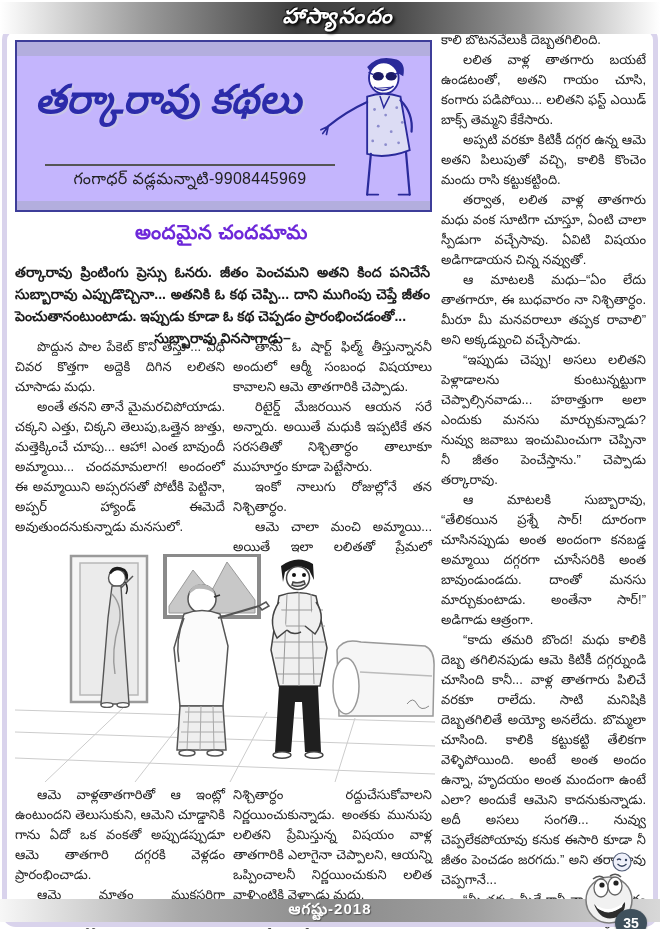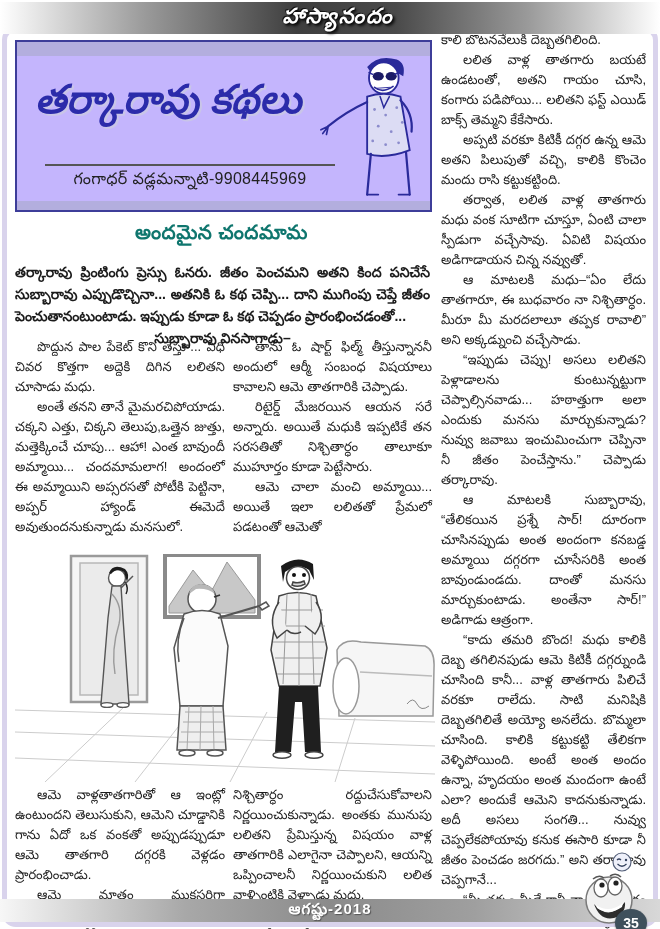--- a/index.html
+++ b/index.html
@@ -37,21 +37,21 @@
   }
   .author-block {
     position:absolute; left:28px; bottom:18px; width:290px; text-align:center;
     border-top:2px solid #555; padding-top:4px;
     font-size:16px; color:#222; letter-spacing:0.3px;
   }
   .cartoon-man { position:absolute; right:2px; top:12px; width:118px; height:148px; }
   
   .story-heading {
     position:absolute; left:15px; top:221px; width:413px; text-align:center;
-    font-size:20px; font-weight:bold; color:#0f766e; letter-spacing:0.5px;
+    font-size:20px; font-weight:bold; color:#6d28d9; letter-spacing:0.5px;
   }
   .intro-block { position:absolute; left:15px; top:261px; width:415px; }
   .intro-block p {
     margin:0; font-size:14px; font-weight:bold; line-height:22px;
     color:#1b1b1b; text-align:justify;
   }
   .intro-block p.tail { text-align:center; }
   
   .body-col { position:absolute; }
   .body-col p {
@@ -144,20 +144,21 @@
     <p class="tail">సుబ్బారావు వినసాగాడు–</p>
   </div>
 
   <div class="body-col col-left-top">
     <p>పొద్దున పాల పేకెట్ కొని తెస్తూ... వీధి చివర కొత్తగా అద్దెకి దిగిన లలితని చూసాడు మధు.</p>
     <p>అంతే తనని తానే మైమరచిపోయాడు. చక్కని ఎత్తు, చిక్కని తెలుపు,ఒత్తైన జుత్తు, మత్తెక్కించే చూపు... ఆహా! ఎంత బావుందీ అమ్మాయి... చందమామలాగ! అందంలో ఈ అమ్మాయిని అప్సరసతో పోటీకి పెట్టినా, అప్పర్ హ్యాండ్ ఈమెదే అవుతుందనుకున్నాడు మనసులో.</p>
   </div>
   <div class="body-col col-mid-top">
     <p>తాను ఓ షార్ట్ ఫిల్మ్ తీస్తున్నాననీ అందులో ఆర్మీ సంబంధ విషయాలు కావాలని ఆమె తాతగారికి చెప్పాడు.</p>
     <p>రిటైర్డ్ మేజరయిన ఆయన సరే అన్నారు. అయితే మధుకి ఇప్పటికే తన సరసతితో నిశ్చితార్ధం తాలూకూ ముహూర్తం కూడా పెట్టేసారు.</p>
+    <p>ఇంకో నాలుగు రోజుల్లోనే తన నిశ్చితార్ధం.</p>
     <p>ఆమె చాలా మంచి అమ్మాయి... అయితే ఇలా లలితతో ప్రేమలో పడటంతో ఆమెతో</p>
   </div>
 
   <svg class="illustration" viewBox="0 0 420 228">
 
     <g stroke="#cccccc" stroke-width="1">
       <line x1="0" y1="156" x2="420" y2="168"></line>
       <line x1="0" y1="178" x2="420" y2="192"></line>
       <line x1="0" y1="204" x2="420" y2="220"></line>
       <line x1="30" y1="228" x2="110" y2="152"></line>
@@ -250,21 +251,21 @@
   <div class="body-col col-mid-bot">
     <p class="cont">నిశ్చితార్ధం రద్దుచేసుకోవాలని నిర్ణయించుకున్నాడు. అంతకు మునుపు లలితని ప్రేమిస్తున్న విషయం వాళ్ల తాతగారికి ఎలాగైనా చెప్పాలని, ఆయన్ని ఒప్పించాలనీ నిర్ణయించుకుని లలిత వాళ్ళింటికి వెళ్ళాడు మధు.</p>
     <p>కంగారుగా వెళ్తూ, మెట్లు తన్నుకోవడంతో</p>
   </div>
 
   <div class="body-col col-right">
     <p class="cont">కాలి బొటనవేలుకి దెబ్బతగిలింది.</p>
     <p>లలిత వాళ్ల తాతగారు బయటే ఉండటంతో, అతని గాయం చూసి, కంగారు పడిపోయి... లలితని ఫస్ట్ ఎయిడ్ బాక్స్ తెమ్మని కేకేసారు.</p>
     <p>అప్పటి వరకూ కిటికీ దగ్గర ఉన్న ఆమె అతని పిలుపుతో వచ్చి, కాలికి కొంచెం మందు రాసి కట్టుకట్టింది.</p>
     <p>తర్వాత, లలిత వాళ్ల తాతగారు మధు వంక సూటిగా చూస్తూ, ఏంటి చాలా స్పీడుగా వచ్చేసావు. ఏవిటి విషయం అడిగాడాయన చిన్న నవ్వుతో.</p>
-    <p>ఆ మాటలకి మధు–“ఏం లేదు తాతగారూ, ఈ బుధవారం నా నిశ్చితార్ధం. మీరూ మీ మరదలాలూ తప్పక రావాలి” అని అక్కడ్నుంచి వచ్చేసాడు.</p>
+    <p>ఆ మాటలకి మధు–“ఏం లేదు తాతగారూ, ఈ బుధవారం నా నిశ్చితార్ధం. మీరూ మీ మనవరాలూ తప్పక రావాలి” అని అక్కడ్నుంచి వచ్చేసాడు.</p>
     <p>“ఇప్పుడు చెప్పు! అసలు లలితని పెళ్లాడాలను కుంటున్నట్టుగా చెప్పాల్సినవాడు... హఠాత్తుగా అలా ఎందుకు మనసు మార్చుకున్నాడు? నువ్వు జవాబు ఇంచుమించుగా చెప్పినా నీ జీతం పెంచేస్తాను.” చెప్పాడు తర్కారావు.</p>
     <p>ఆ మాటలకి సుబ్బారావు, “తేలికయిన ప్రశ్నే సార్! దూరంగా చూసినప్పుడు అంత అందంగా కనబడ్డ అమ్మాయి దగ్గరగా చూసేసరికి అంత బావుండుండదు. దాంతో మనసు మార్చుకుంటాడు. అంతేనా సార్!” అడిగాడు ఆత్రంగా.</p>
     <p>“కాదు తమరి బొంద! మధు కాలికి దెబ్బ తగిలినపుడు ఆమె కిటికీ దగ్గర్నుండి చూసింది కానీ... వాళ్ల తాతగారు పిలిచే వరకూ రాలేదు. సాటి మనిషికి దెబ్బతగిలితే అయ్యో అనలేదు. బొమ్మలా చూసింది. కాలికి కట్టుకట్టి తేలికగా వెళ్ళిపోయింది. అంటే అంత అందం ఉన్నా, హృదయం అంత మందంగా ఉంటే ఎలా? అందుకే ఆమెని కాదనుకున్నాడు. అదీ అసలు సంగతి... నువ్వు చెప్పలేకపోయావు కనుక ఈసారి కూడా నీ జీతం పెంచడం జరగదు.” అని తర్కారావు చెప్పగానే...</p>
     <p>“మీ తర్కం మీదే కానీ నా తరపు అర్ధం చేసుకోరు కదా!” అనుకుంటూ అక్కడ్నుంచి వెళ్ళిపోయాడు సుబ్బారావు.</p>
   </div>
 
   <svg class="wink-smiley" viewBox="0 0 20 20">
     <circle cx="10" cy="10" r="9" fill="#eef0fa" stroke="#55607a" stroke-width="1.2"></circle>
     <path d="M5 8 q2 -2 4 0" stroke="#33405e" fill="none" stroke-width="1.2"></path>
     <circle cx="14" cy="8" r="1.2" fill="#33405e"></circle>

